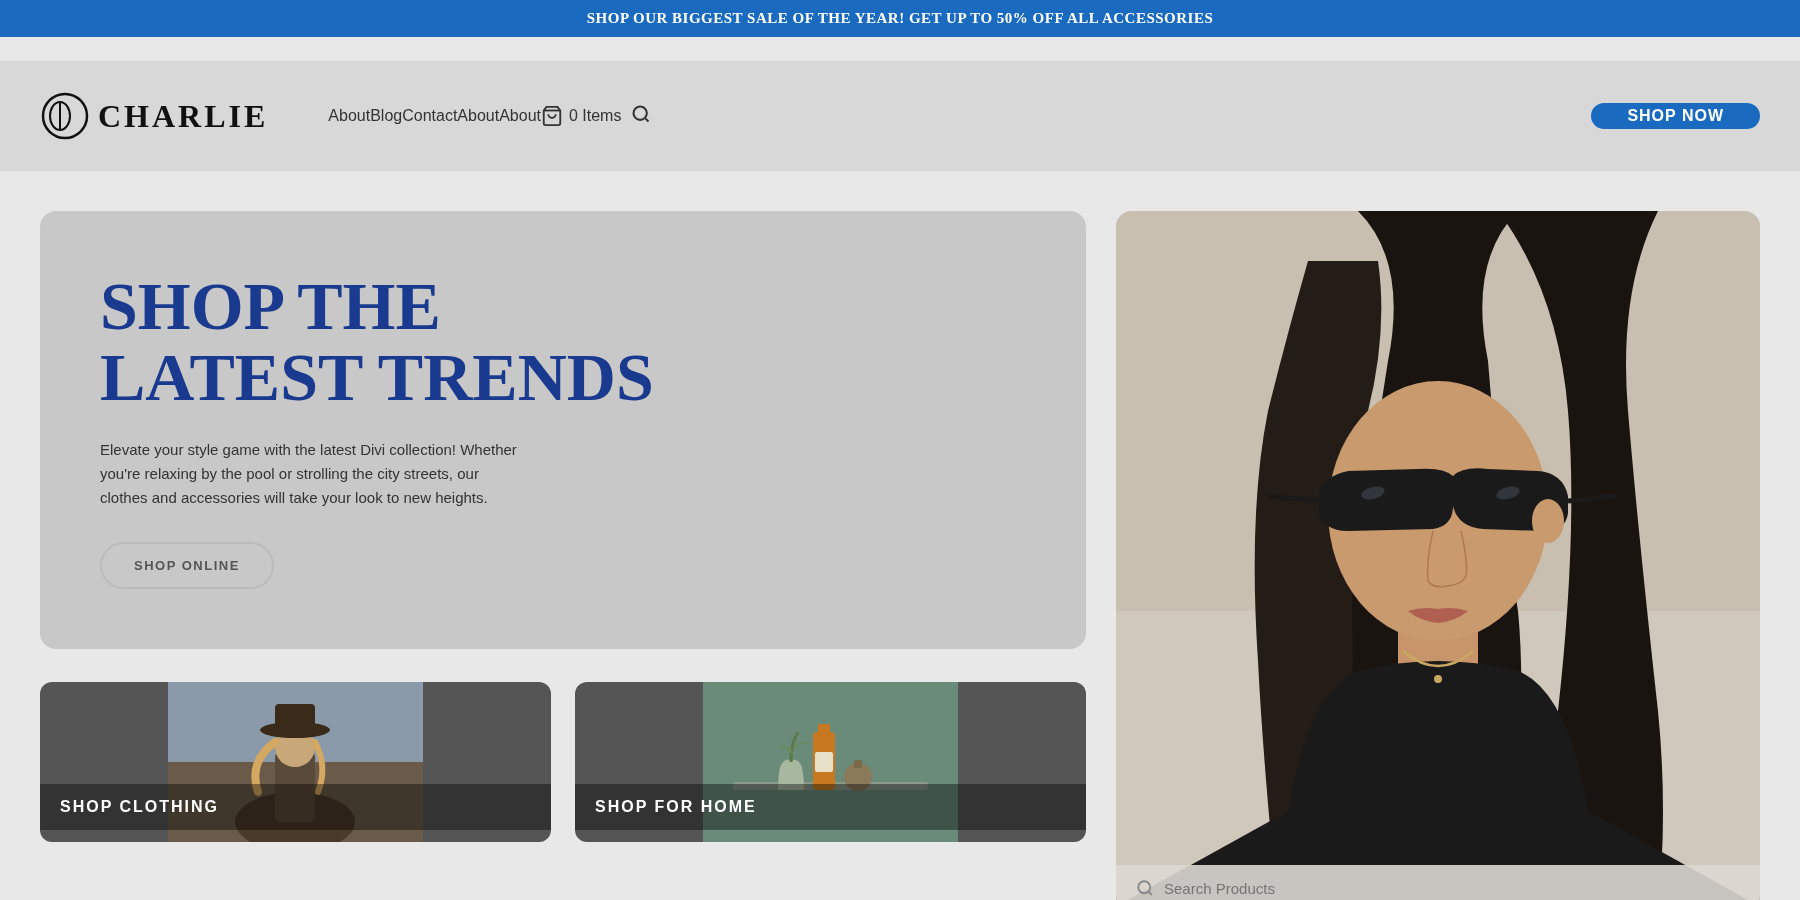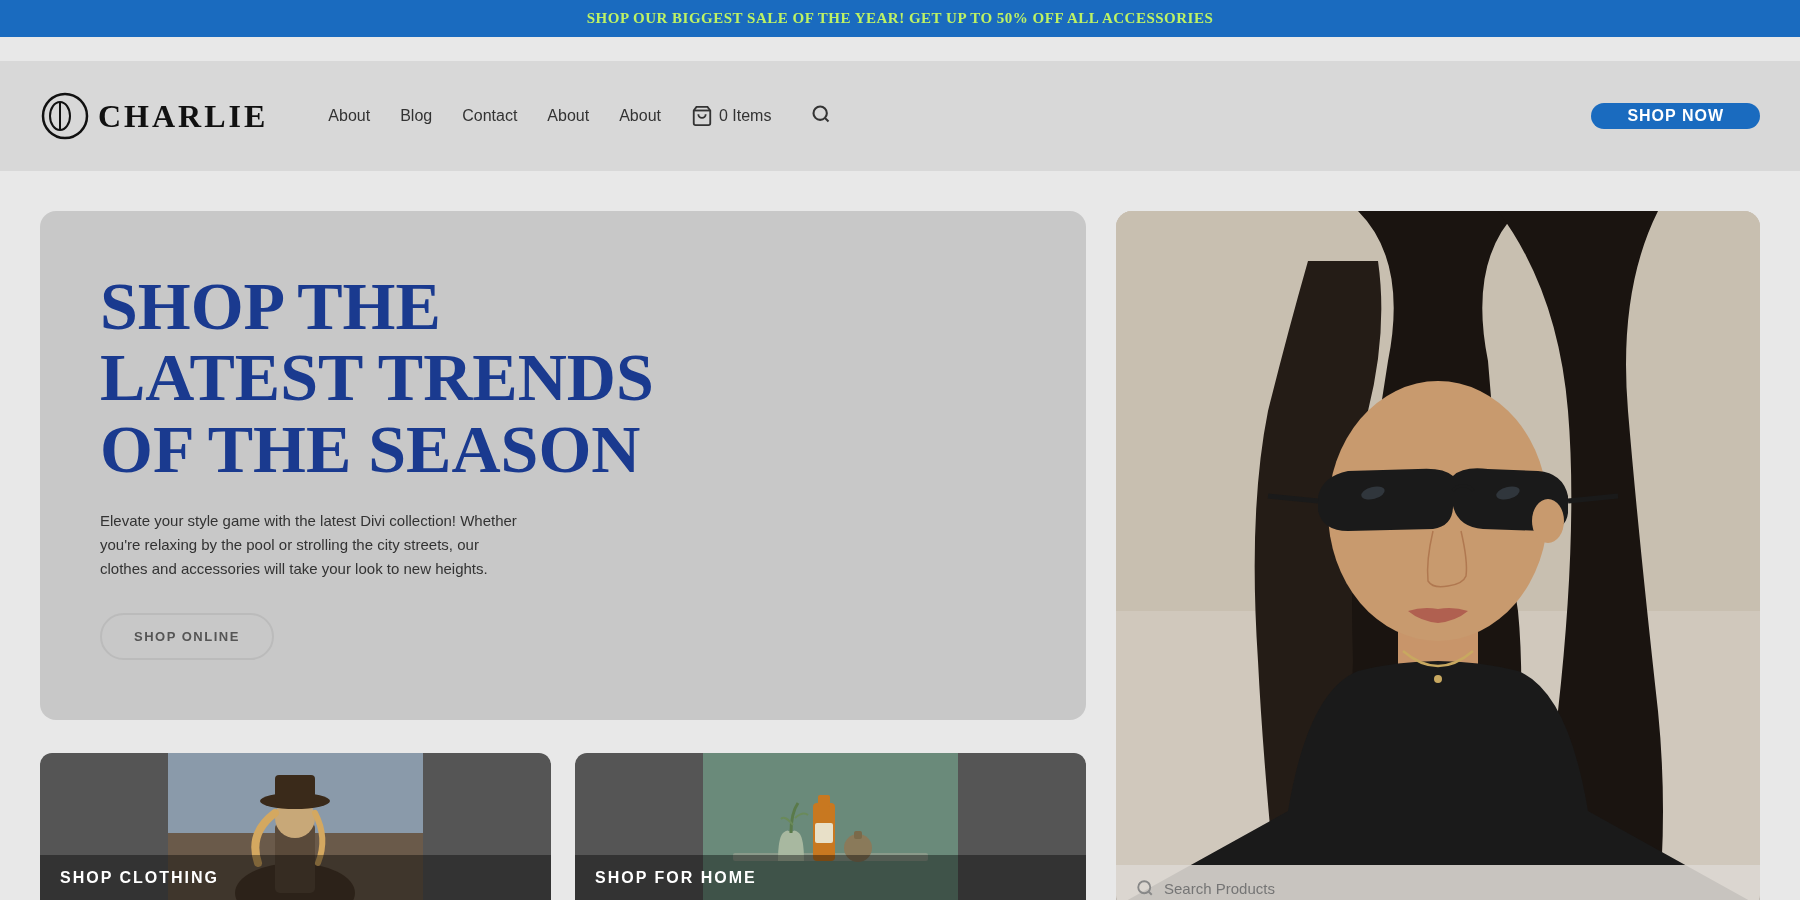--- a/index.html
+++ b/index.html
@@ -1,21 +1,21 @@
 <!DOCTYPE html>
 <html><head>
   <meta charset="utf-8">
   <style>
     * { margin: 0; padding: 0; box-sizing: border-box; }
     body { font-family: 'Georgia', serif; background: #e8e8e8; width: 1800px; min-height: 900px; overflow-x: hidden; }
 
     
     .announcement-bar {
       background: #1a6bbf;
-      color: #bef264;
+      color: #ffffff;
       text-align: center;
       padding: 10px 20px;
       font-size: 15px;
       font-weight: 700;
       letter-spacing: 0.5px;
     }
 
     
     .navbar {
       background: #d8d8d8;
@@ -43,21 +43,20 @@
       font-size: 32px;
       font-weight: 700;
       font-family: 'Georgia', serif;
       color: #111;
       letter-spacing: 3px;
     }
 
     .nav-links {
       display: flex;
       align-items: center;
-      gap: 30px;
       list-style: none;
     }
 
     .nav-links li a {
       text-decoration: none;
       color: #333;
       font-size: 16px;
       font-family: sans-serif;
       font-weight: 500;
     }
@@ -302,21 +301,20 @@
 </nav>
 
 <div class="main-content">
 
   <div class="left-column">
 
     <div class="hero-card">
       <h1 class="hero-headline">
         <span>SHOP THE</span><br>
         <span>LATEST TRENDS</span><br>
-        <span>OF THE SEASON</span>
       </h1>
       <p class="hero-description">Elevate your style game with the latest Divi collection! Whether you're relaxing by the pool or strolling the city streets, our clothes and accessories will take your look to new heights.</p>
       <button class="shop-online-btn">SHOP ONLINE</button>
     </div>
 
     <div class="bottom-cards">
 
       <div class="bottom-card">
         <svg class="hat-person" viewBox="0 0 255 160">
           <rect width="255" height="160" fill="#7a6a5a"></rect>

